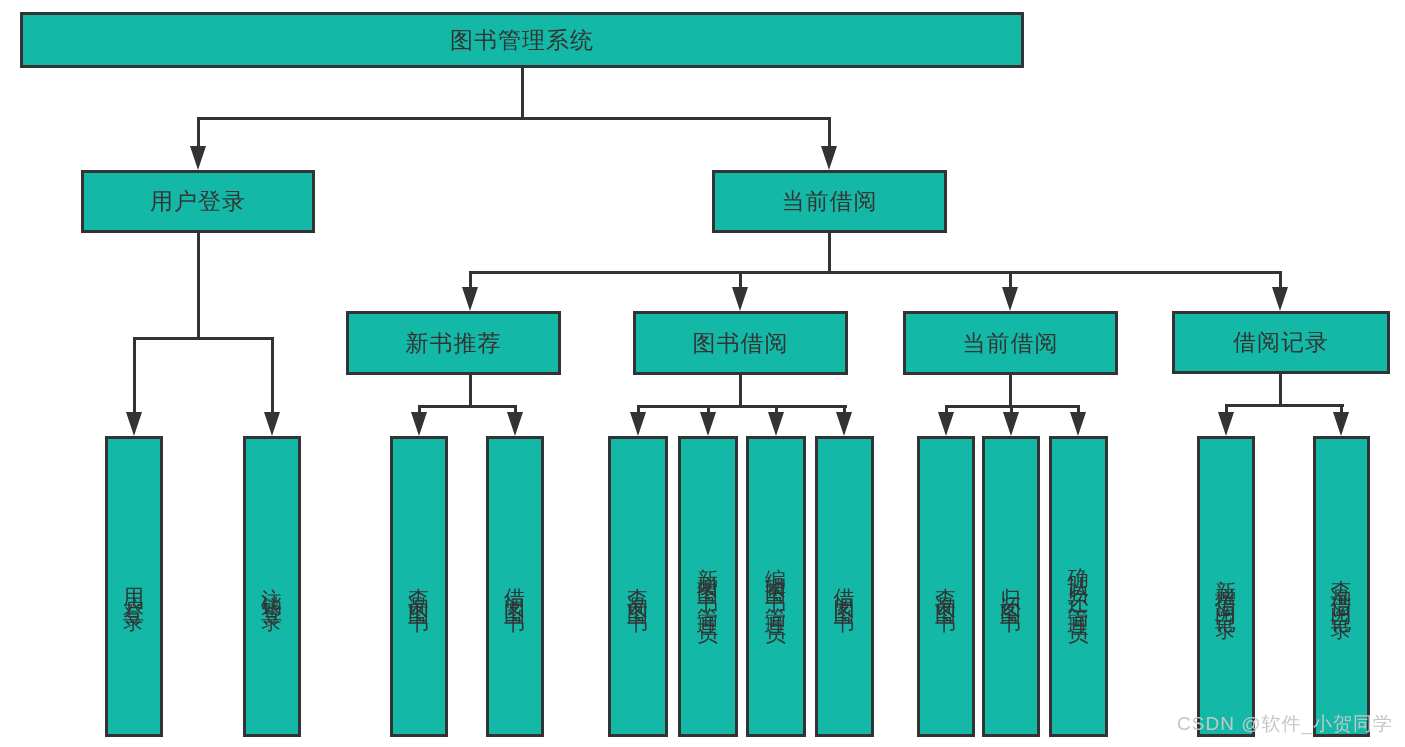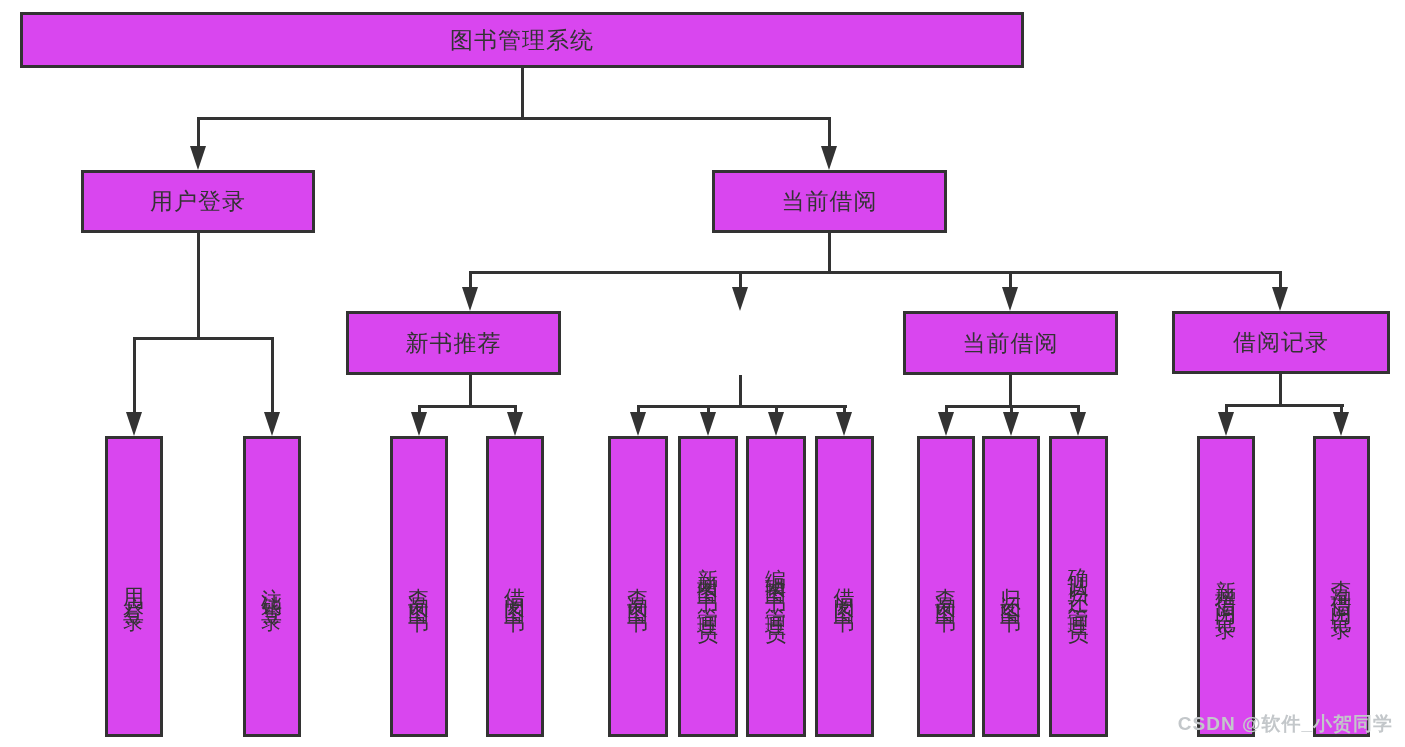--- a/index.html
+++ b/index.html
@@ -5,36 +5,35 @@
   html,body{margin:0;padding:0;background:#ffffff;}
   #canvas{
     position:relative;width:1405px;height:747px;overflow:hidden;
     background:var(--bg,#ffffff);
     font-family:"Liberation Sans","DejaVu Sans",sans-serif;
     color:var(--text,#333333);
   }
   .box{
     position:absolute;box-sizing:border-box;
     border:3px solid var(--line,#333333);
-    background:#d946ef;
+    background:#14b8a6;
     display:flex;align-items:center;justify-content:center;
   }
   .hbox{font-size:23px;letter-spacing:1px;white-space:nowrap;font-weight:400;}
   .vbox{writing-mode:vertical-rl;font-size:21px;letter-spacing:8px;line-height:1;}
   .line{position:absolute;background:var(--line,#333333);}
   .ah{
     position:absolute;width:0;height:0;
     border-left:8px solid transparent;border-right:8px solid transparent;
     border-top:24px solid var(--line,#333333);
   }
   #watermark{
     position:absolute;top:711px;right:12px;z-index:6;
     font-size:19px;letter-spacing:1px;white-space:nowrap;
     color:var(--wm,#c3c7ca);
-    font-weight:bold;
   }
 </style>
 </head>
 <body>
 
 <div id="canvas" style="--line: #333333; --text: #333333; --wm: #c3c7ca; --bg: #ffffff;">
 
   <div class="box hbox" style="left:20px;top:12px;width:1004px;height:56px">图书管理系统</div>
 
   <div class="line" style="left:521px;top:68px;width:3px;height:50px"></div>
@@ -59,20 +58,21 @@
   <div class="line" style="left:469px;top:271px;width:3px;height:19px"></div>
   <div class="ah" style="left:462px;top:287px"></div>
   <div class="line" style="left:739px;top:271px;width:3px;height:19px"></div>
   <div class="ah" style="left:732px;top:287px"></div>
   <div class="line" style="left:1009px;top:271px;width:3px;height:19px"></div>
   <div class="ah" style="left:1002px;top:287px"></div>
   <div class="line" style="left:1279px;top:271px;width:3px;height:19px"></div>
   <div class="ah" style="left:1272px;top:287px"></div>
 
   <div class="box hbox" style="left:346px;top:311px;width:215px;height:64px">新书推荐</div>
+  <div class="box hbox" style="left:633px;top:311px;width:215px;height:64px">图书借阅</div>
   <div class="box hbox" style="left:903px;top:311px;width:215px;height:64px">当前借阅</div>
   <div class="box hbox" style="left:1172px;top:311px;width:218px;height:63px">借阅记录</div>
 
   <div class="line" style="left:469px;top:375px;width:3px;height:33px"></div>
   <div class="line" style="left:418px;top:405px;width:99px;height:3px"></div>
   <div class="line" style="left:418px;top:405px;width:3px;height:10px"></div>
   <div class="ah" style="left:411px;top:412px"></div>
   <div class="line" style="left:514px;top:405px;width:3px;height:10px"></div>
   <div class="ah" style="left:507px;top:412px"></div>
 

